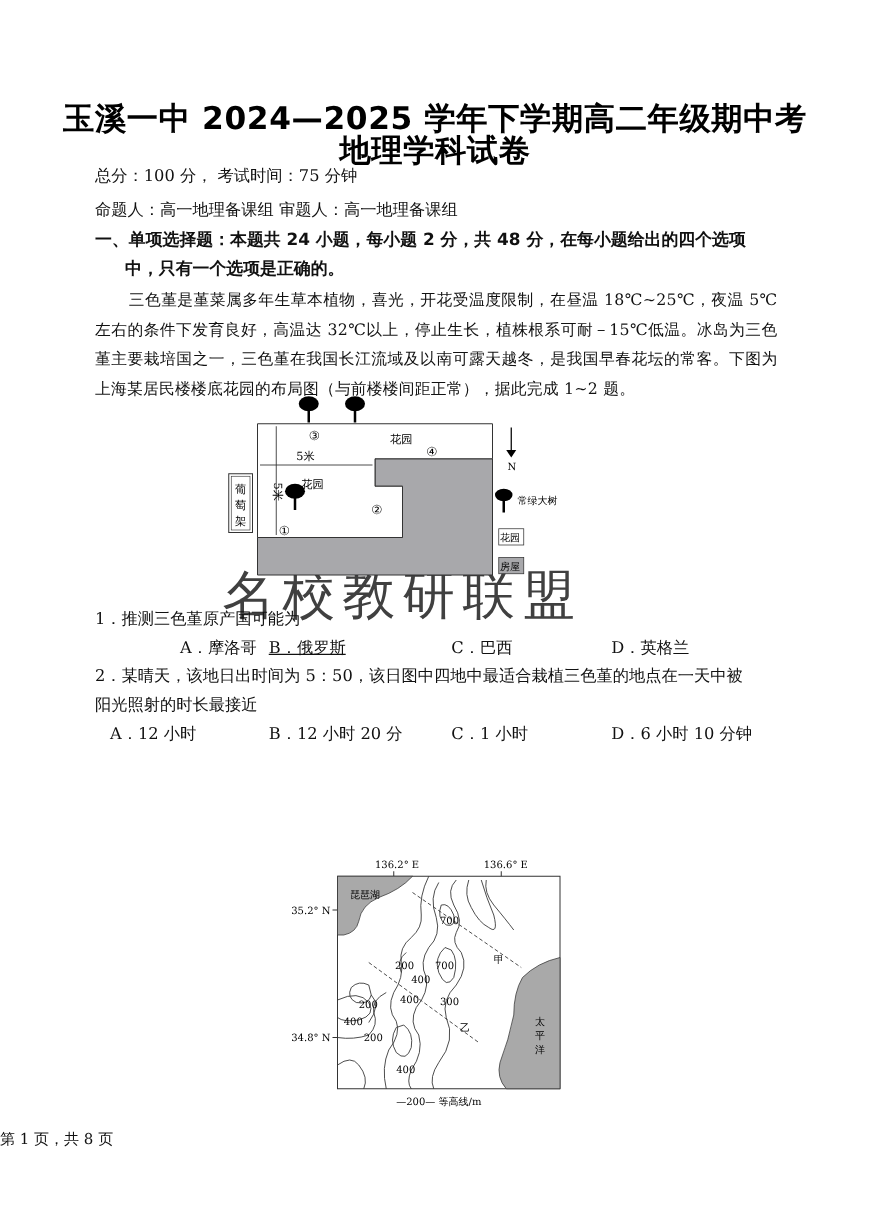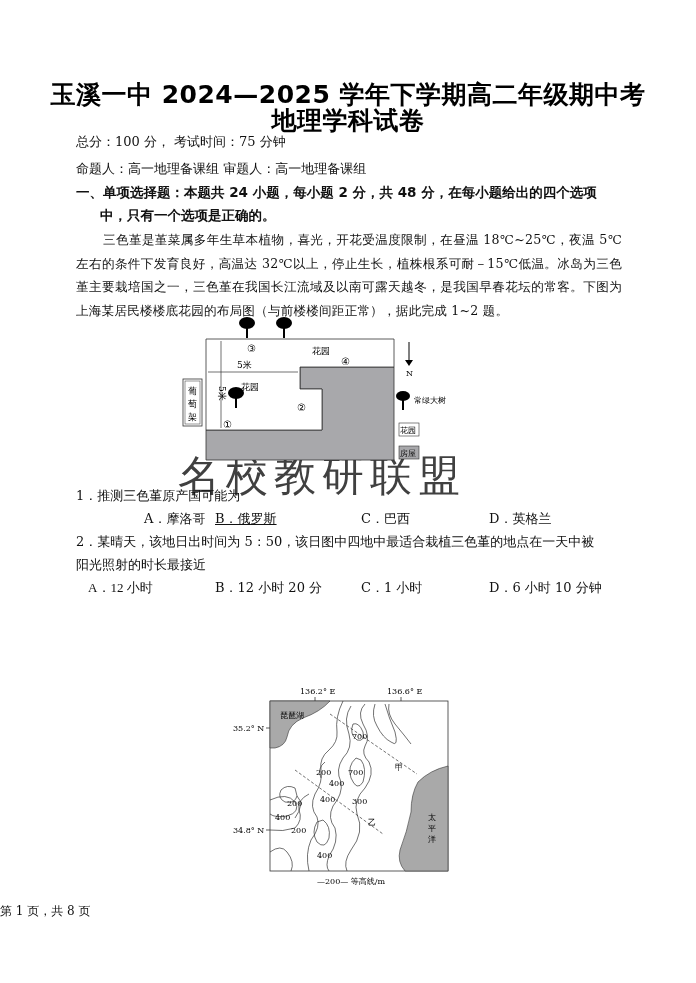--- a/index.html
+++ b/index.html
@@ -103,21 +103,21 @@
     <span style="left:127px;text-decoration:underline;">B．俄罗斯</span>
     <span style="left:273px;">C．巴西</span>
     <span style="left:401px;">D．英格兰</span>
   </div>
 
   <div class="line" style="top:534px;">
     <span>2．</span><span>某晴天，该地日出时间为 5：50，该日图中四地中最适合栽植三色堇的地点在一天中被</span>
   </div>
   <div class="line" style="top:557px;">阳光照射的时长最接近</div>
   <div class="opts" style="top:580px;">
-    <span style="left:0px;font-family:Liberation Serif, serif;">A．12 小时</span>
+    <span style="left:0px;">A．12 小时</span>
     <span style="left:127px;">B．12 小时 20 分</span>
     <span style="left:273px;">C．1 小时</span>
     <span style="left:401px;">D．6 小时 10 分钟</span>
   </div>
 
 
   <svg class="fig" style="left:225px;top:682px;" width="230" height="210" viewBox="0 0 230 210">
     <rect x="45" y="19" width="178" height="170" fill="#fff" stroke="#333" stroke-width="0.8"></rect>
 
     <line x1="90" y1="15" x2="90" y2="19" stroke="#333" stroke-width="0.8"></line>

